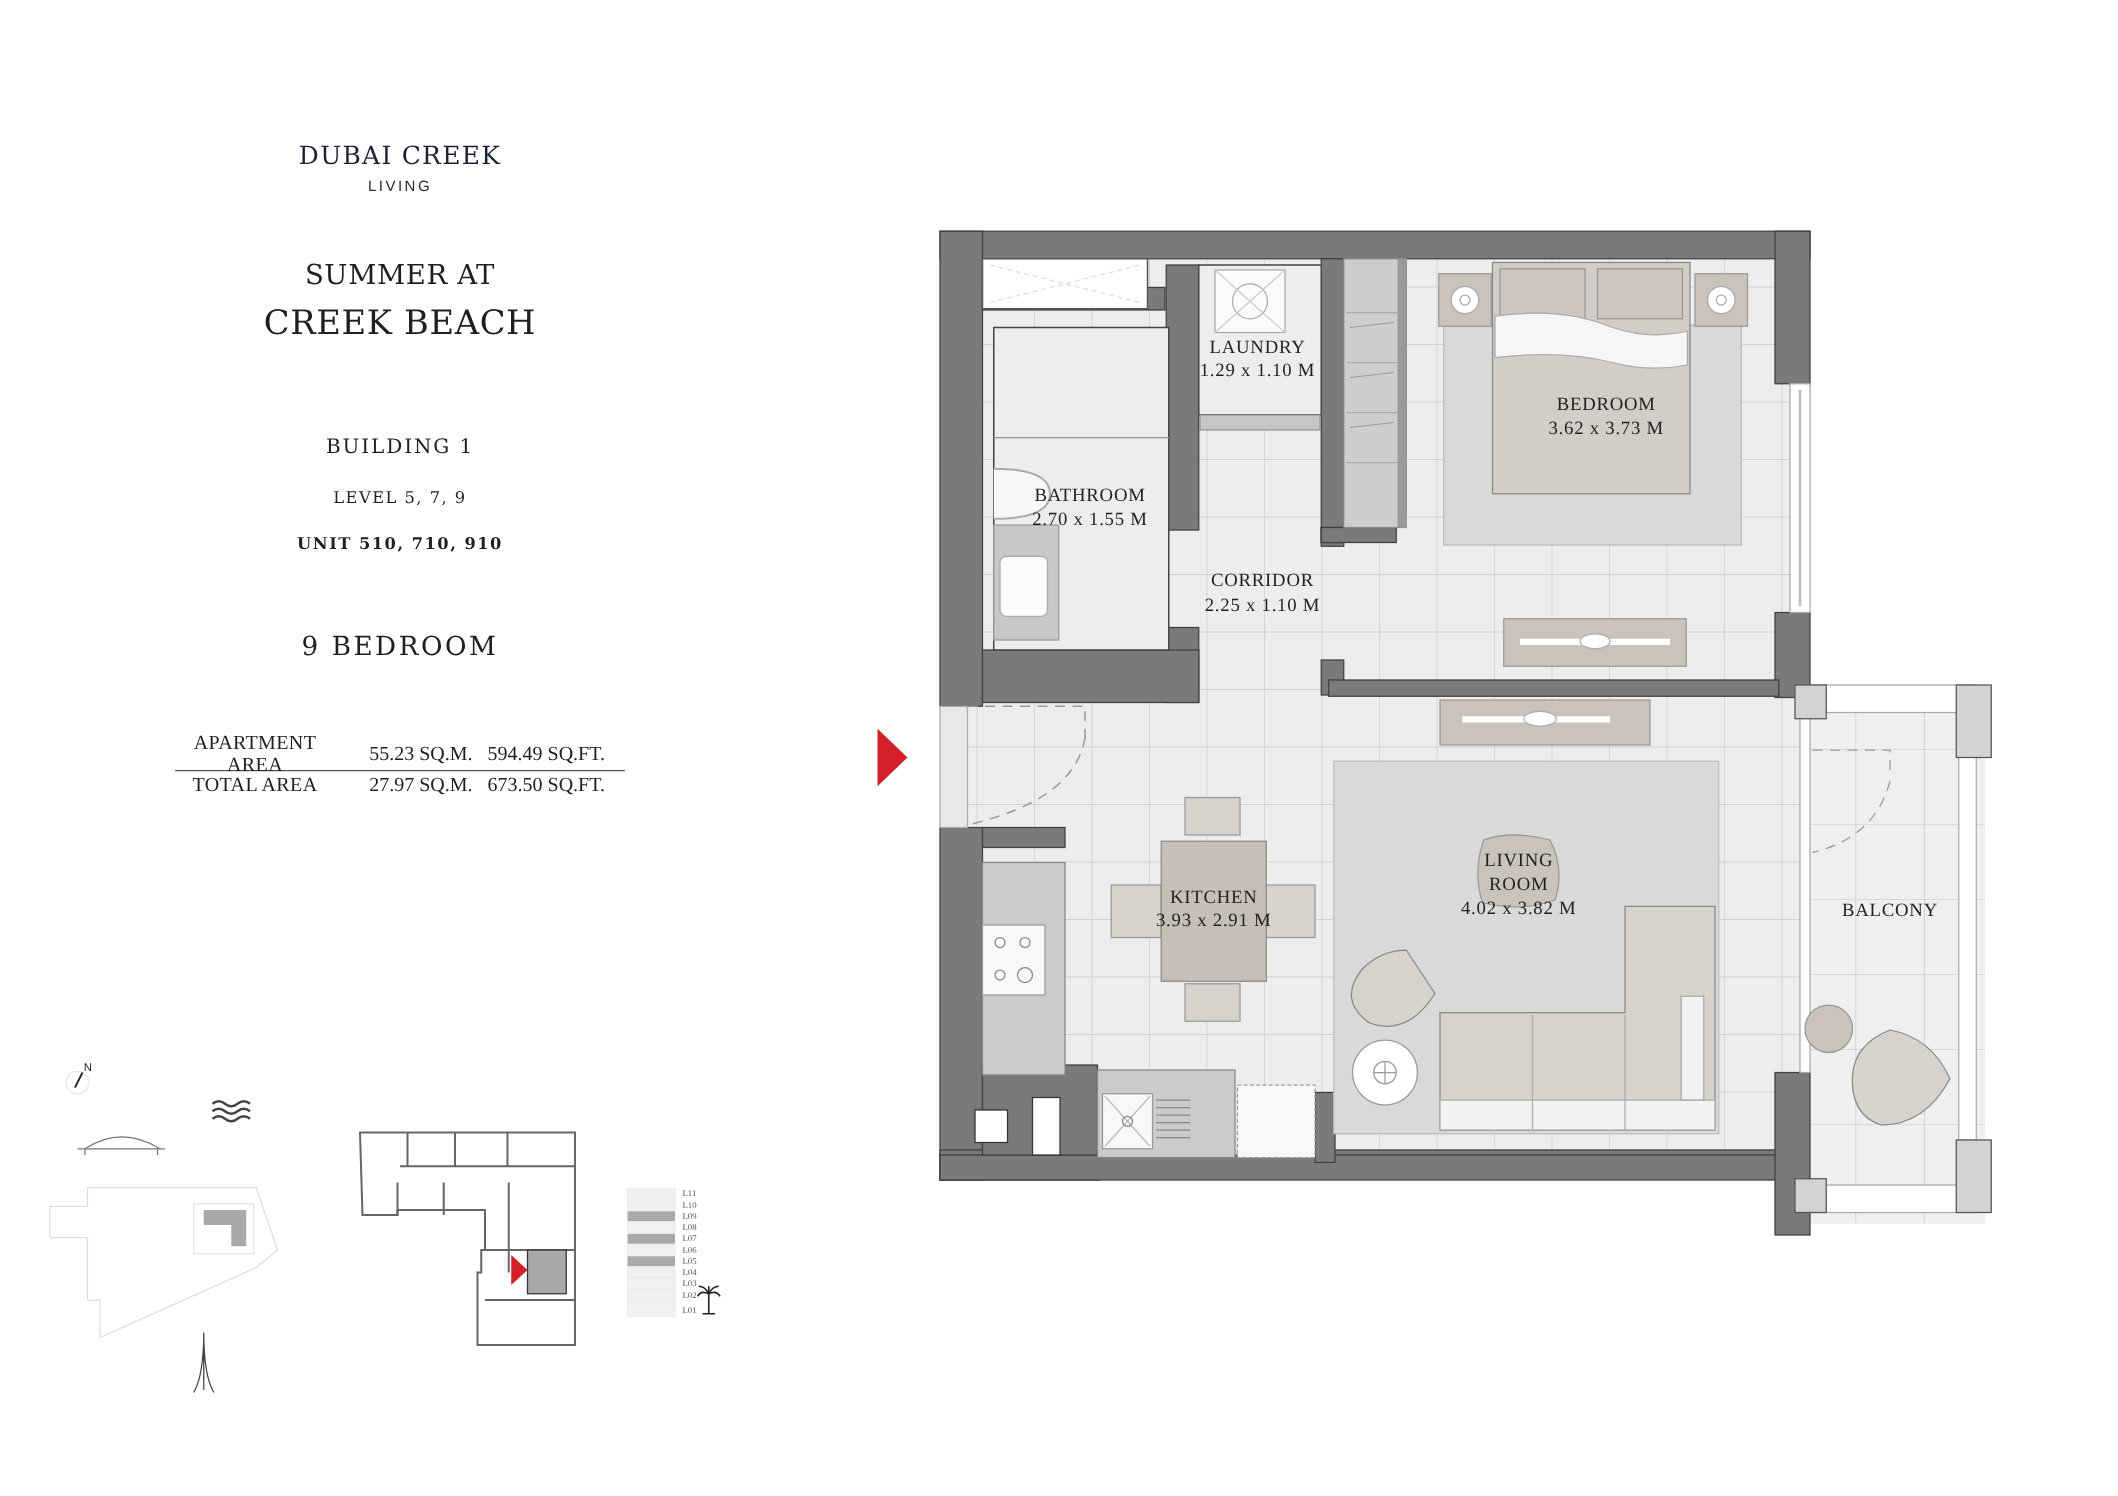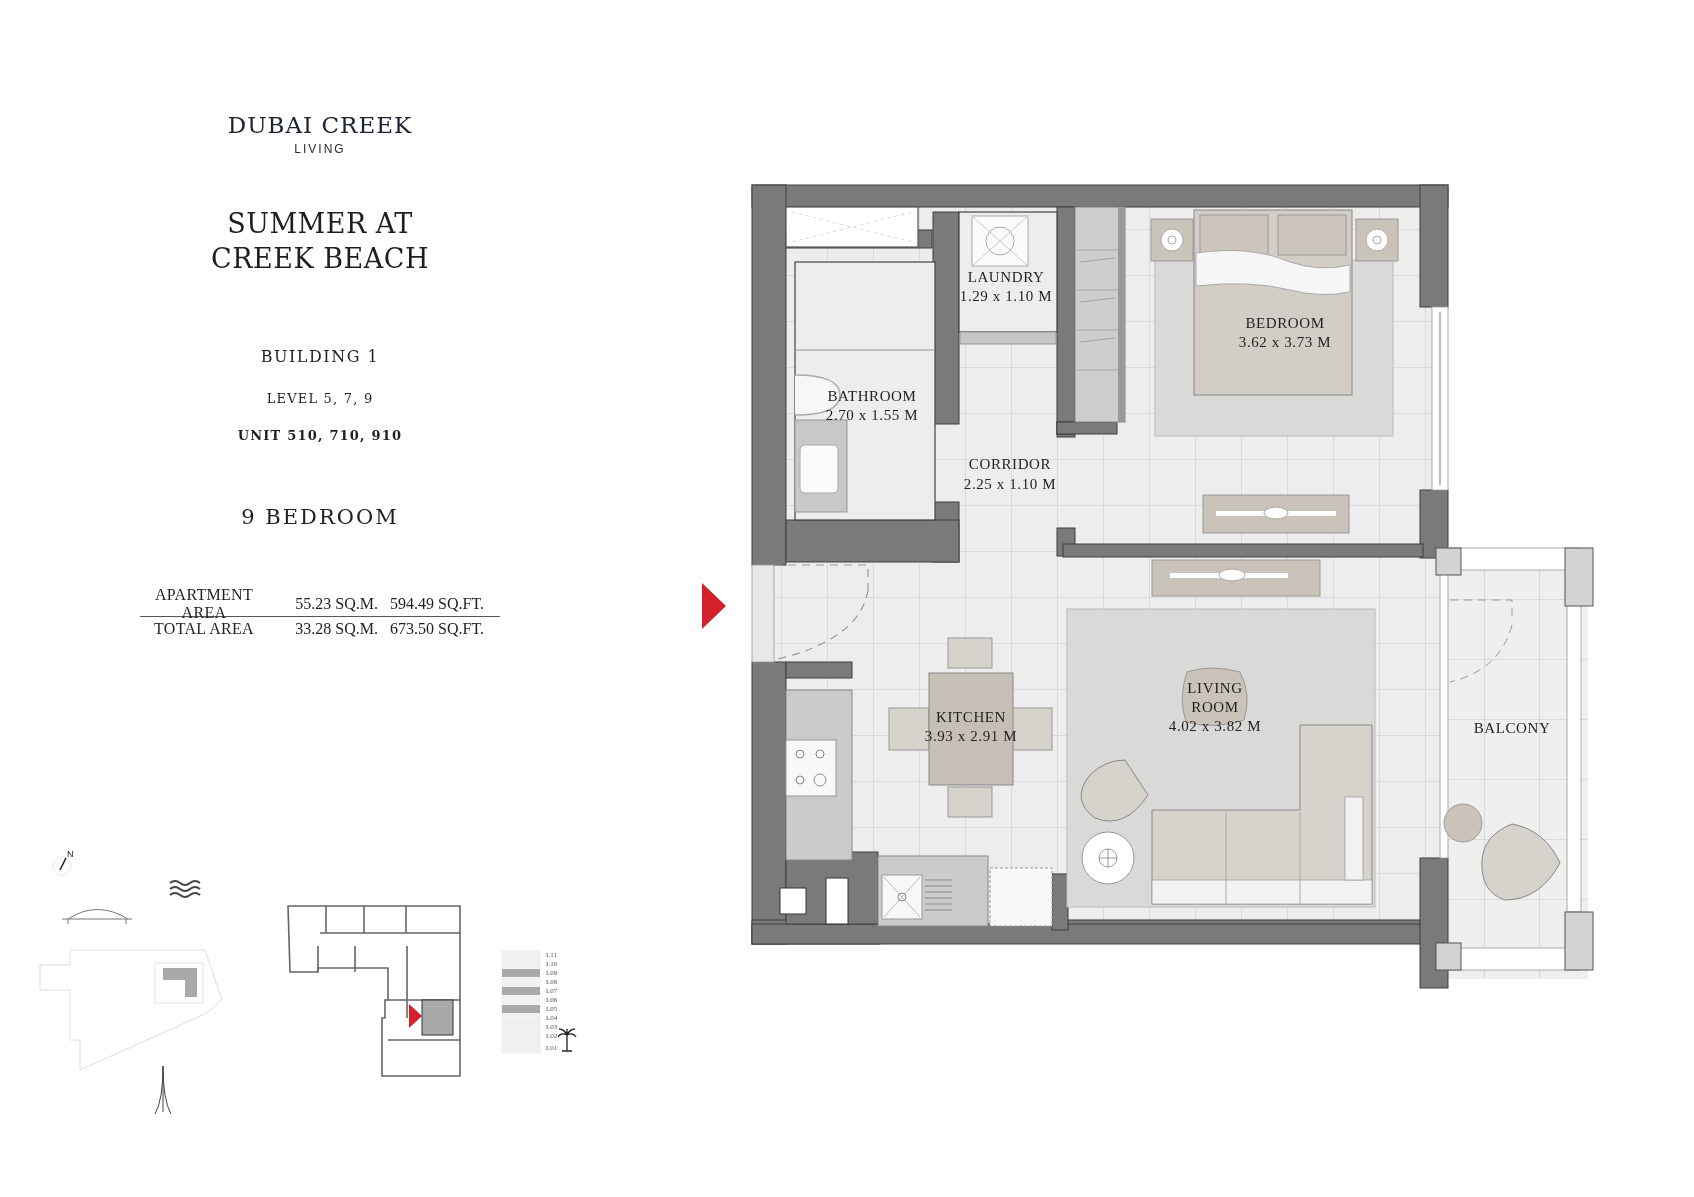--- a/index.html
+++ b/index.html
@@ -1,22 +1,22 @@
 <!DOCTYPE html>
 <html><head>
 <meta charset="utf-8">
 <style>
   html, body { margin: 0; padding: 0; background: #ffffff; }
   body { width: 1694px; height: 1197px; position: relative; overflow: hidden;
          font-family: "DejaVu Serif", "Liberation Serif", serif; color: #1f1f1f; }
   .abs { position: absolute; }
   .center { text-align: center; }
-  #brand-name { left: 200px; top: 112px; width: 240px; font-size: 23px; letter-spacing: 1px; color: #1c2233; }
+  #brand-name { left: 200px; top: 112px; width: 240px; font-size: 20px; letter-spacing: 1px; color: #1c2233; }
   #brand-sub { left: 200px; top: 142px; width: 240px; font-size: 12px; letter-spacing: 2px; color: #2a2a2a; font-family: "Liberation Sans", sans-serif; }
-  #project-l1 { left: 180px; top: 208px; width: 280px; font-size: 27px; letter-spacing: 0.5px; }
+  #project-l1 { left: 180px; top: 208px; width: 280px; font-size: 22px; letter-spacing: 0.5px; }
   #project-l2 { left: 180px; top: 243px; width: 280px; font-size: 27px; letter-spacing: 0.5px; }
   #building { left: 200px; top: 347px; width: 240px; font-size: 16px; letter-spacing: 1.5px; }
   #levels { left: 200px; top: 391px; width: 240px; font-size: 13px; letter-spacing: 1.2px; }
   #units { left: 200px; top: 428px; width: 240px; font-size: 13px; letter-spacing: 1.2px; font-weight: bold; }
   #type { left: 200px; top: 505px; width: 240px; font-size: 21px; letter-spacing: 2px; }
   #area-table { left: 140px; top: 592px; width: 360px; font-size: 16px; font-family: "Liberation Serif", serif; }
   .area-row { display: flex; height: 24px; align-items: center; }
   .area-row.bordered { border-top: 1.5px solid #555; }
   .area-row .lbl { width: 128px; text-align: center; letter-spacing: 0.3px; }
   .area-row .sqm { width: 110px; text-align: right; }
@@ -40,21 +40,21 @@
 <div class="abs center" id="type">9 BEDROOM</div>
 
 <div class="abs" id="area-table">
   <div class="area-row">
     <span class="lbl">APARTMENT AREA</span>
     <span class="sqm">55.23 SQ.M.</span>
     <span class="sqft">594.49 SQ.FT.</span>
   </div>
   <div class="area-row bordered">
     <span class="lbl">TOTAL AREA</span>
-    <span class="sqm">33.28 SQ.M.</span>
+    <span class="sqm">27.97 SQ.M.</span>
     <span class="sqft">673.50 SQ.FT.</span>
   </div>
 </div>
 
 <div class="abs" id="entry-arrow"></div>
 
 <svg class="abs" id="plan" width="1694" height="1197" viewBox="0 0 1694 1197">
   <defs>
     <pattern id="tiles" width="46" height="46" patternUnits="userSpaceOnUse">
       <rect width="46" height="46" fill="#ededed"></rect>

